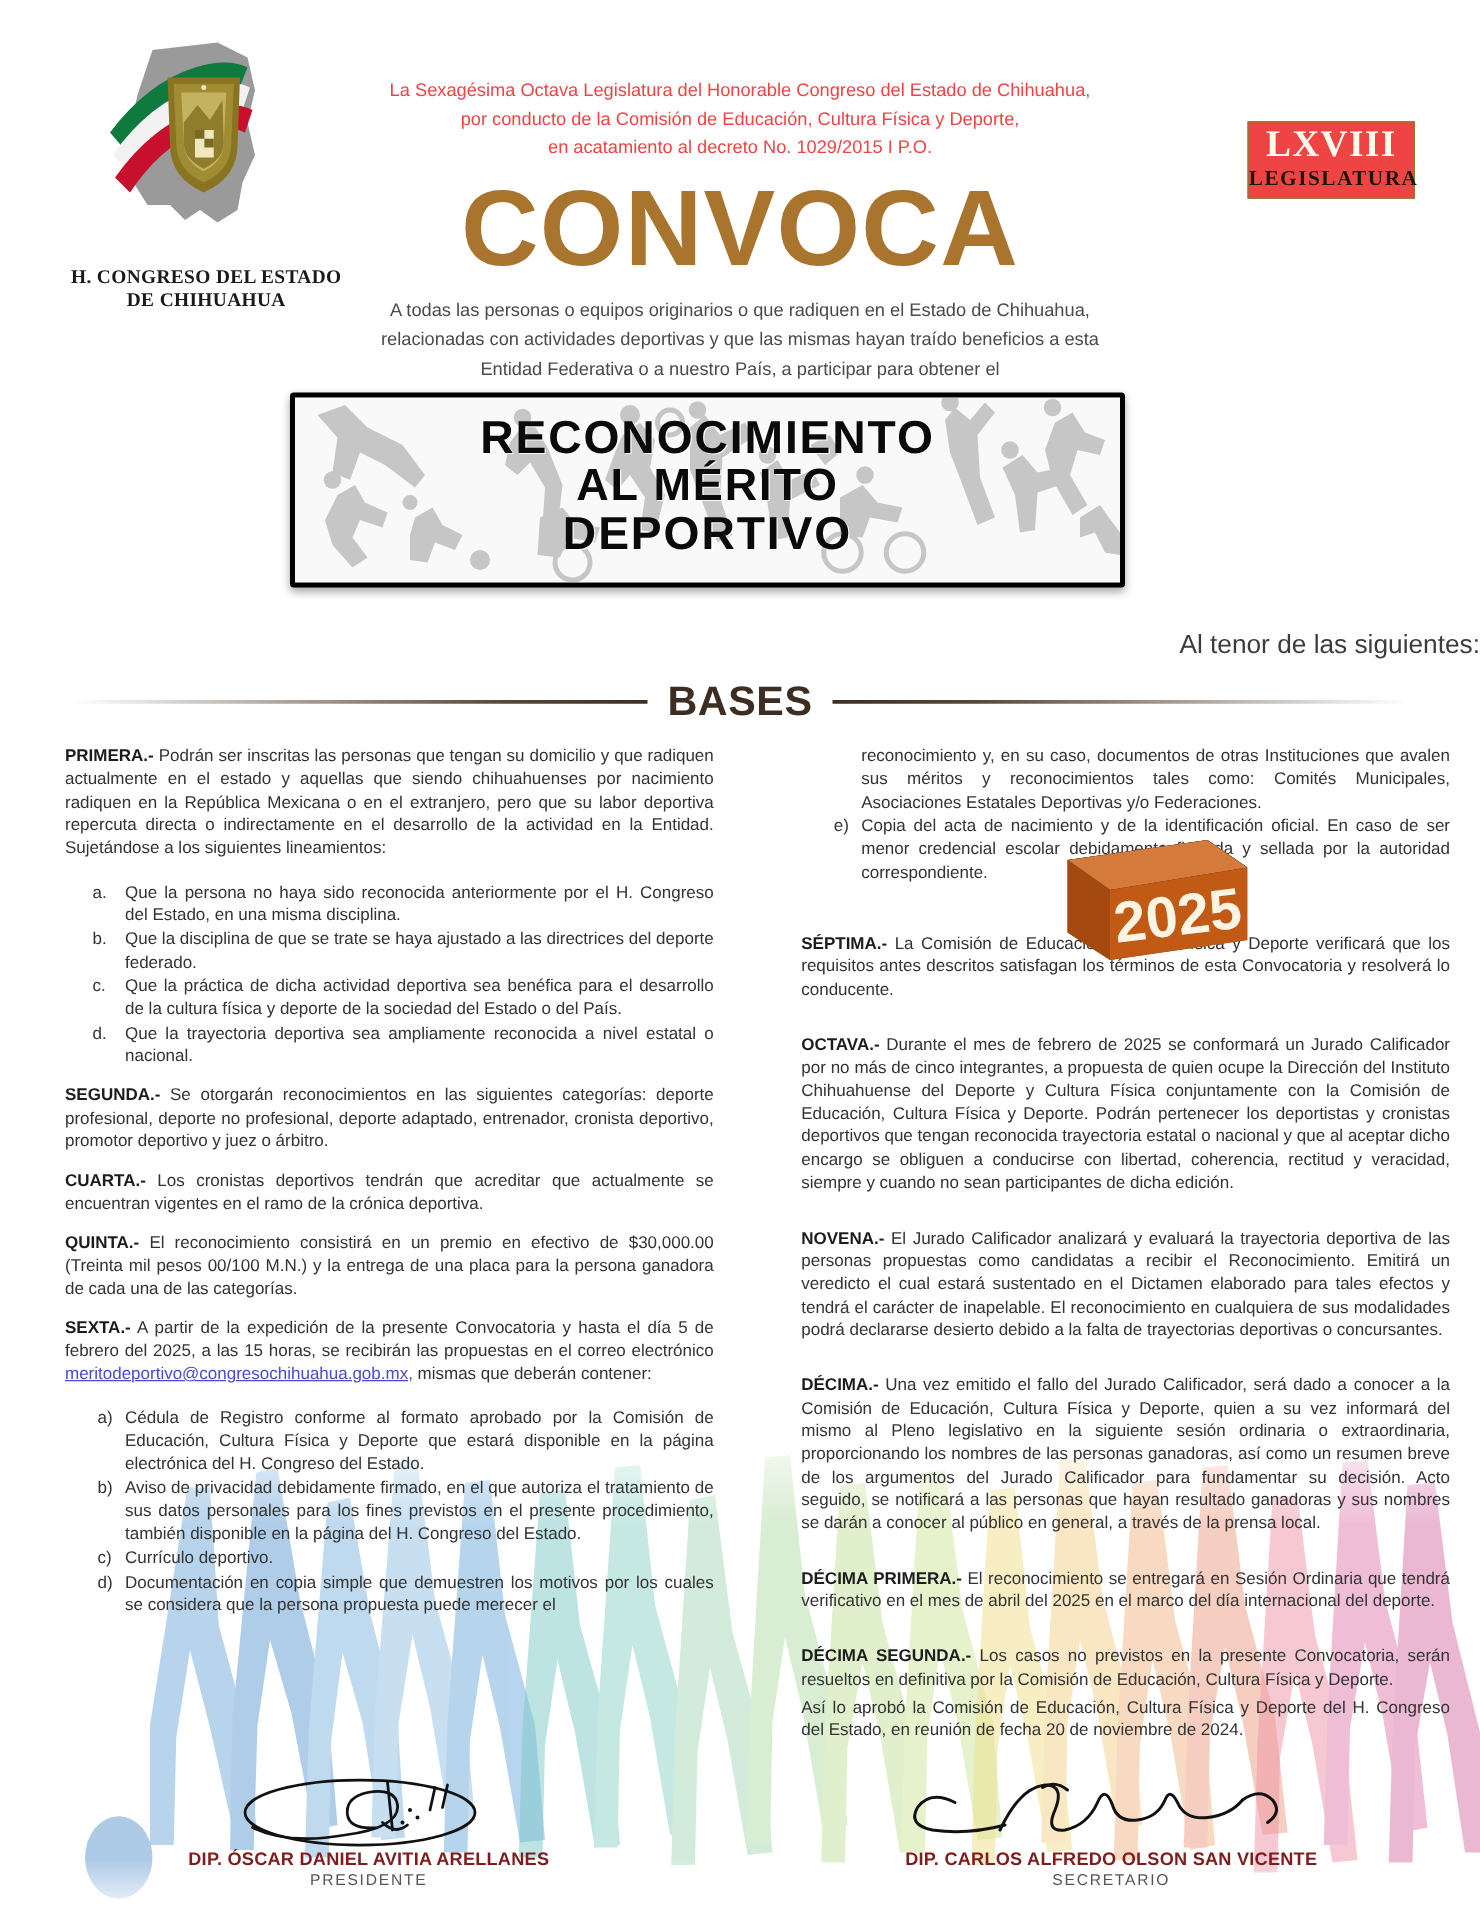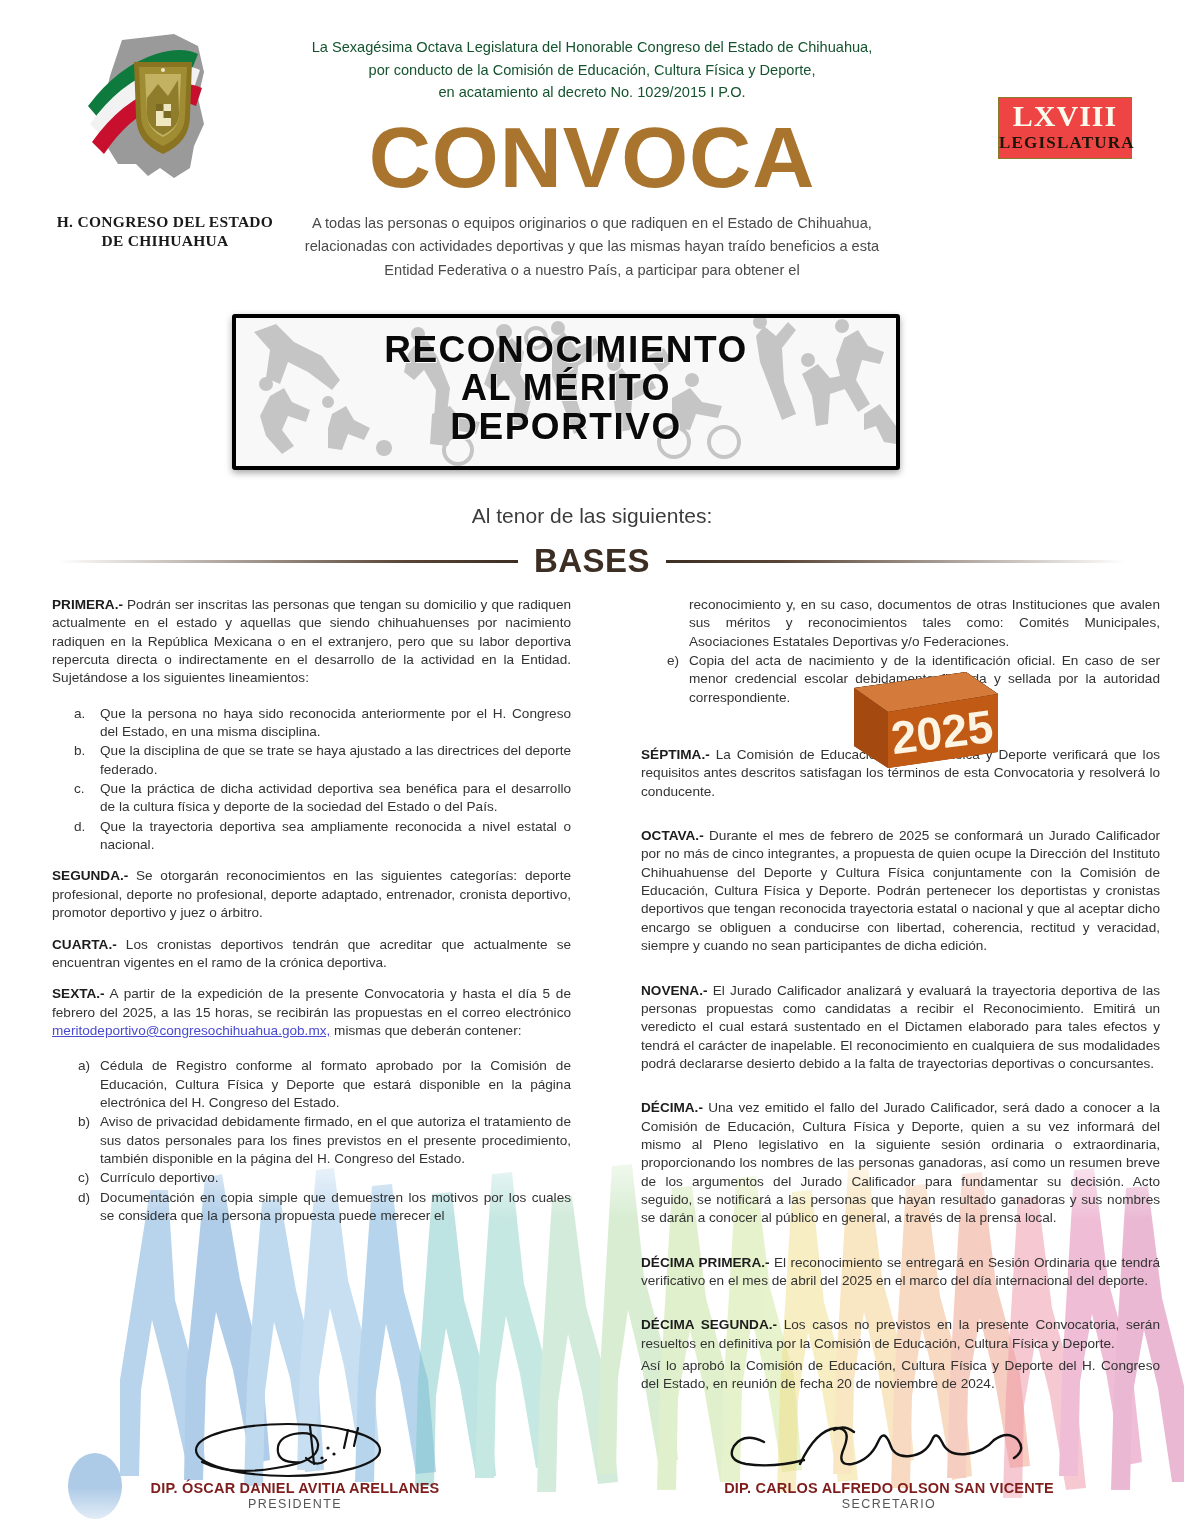--- a/index.html
+++ b/index.html
@@ -23,21 +23,21 @@
 
   .congress-logo{position:absolute;left:40px;top:28px;width:250px;text-align:center;}
   .logo-art{width:175px;height:178px;margin:0 auto;position:relative;}
   .congress-name{
     font-family:"Liberation Serif","DejaVu Serif",serif;
     font-weight:bold;font-size:15.5px;letter-spacing:.3px;
     color:#1a1a1a;line-height:1.25;margin-top:6px;
   }
 
   .header-center{position:absolute;left:292px;top:0;width:600px;text-align:center;}
-  .header-lead{font-size:14.6px;line-height:1.55;color:#14532d;padding-top:36px;}
+  .header-lead{font-size:14.6px;line-height:1.55;color:#ef4444;padding-top:62px;}
   .convoca{
     font-family:Liberation Sans, sans-serif;
     font-weight:bold;font-size:86px;letter-spacing:1px;
     color:#a9742e;line-height:1;margin:10px 0 12px 0;
   }
   .header-sub{font-size:14.6px;line-height:1.6;color:#4a4a4a;}
 
   .lxviii{
     position:absolute;left:998px;top:97px;width:134px;height:62px;
     background:#ef4444;border:1px solid #8a7a2e;
@@ -65,21 +65,21 @@
     font-weight:bold;color:#0a0a0a;line-height:1.06;
     font-size:37px;letter-spacing:1.5px;
     text-shadow:1px 1px 0 rgba(255,255,255,.85);
   }
   .award-text .l2{font-size:36px;}
   .award-text .l3{font-size:37px;}
 
   .year-badge{position:absolute;left:848px;top:358px;width:150px;height:112px;z-index:5;}
 
   
-  .al-tenor{text-align:center;font-size:21px;color:#3c3c3c;margin-top:2px;}
+  .al-tenor{text-align:right;font-size:21px;color:#3c3c3c;margin-top:2px;}
   .bases-row{
     display:flex;align-items:center;justify-content:center;
     margin:14px 58px 0 58px;
   }
   .bases-rule{
     flex:1;height:3px;
     background:linear-gradient(to right,rgba(90,70,55,0) 0%,#5a4637 75%,#3d2e23 100%);
   }
   .bases-rule.right{
     background:linear-gradient(to left,rgba(90,70,55,0) 0%,#5a4637 75%,#3d2e23 100%);
@@ -320,20 +320,23 @@
 
       <p class="para">
         <span class="lead">SEGUNDA.-</span><span> Se otorgarán reconocimientos en las siguientes categorías: deporte profesional, deporte no profesional, deporte adaptado, entrenador, cronista deportivo, promotor deportivo y juez o árbitro.</span>
       </p>
 
 
       <p class="para">
         <span class="lead">CUARTA.-</span><span> Los cronistas deportivos tendrán que acreditar que actualmente se encuentran vigentes en el ramo de la crónica deportiva.</span>
       </p>
 
+      <p class="para">
+        <span class="lead">QUINTA.-</span><span> El reconocimiento consistirá en un premio en efectivo de $30,000.00 (Treinta mil pesos 00/100 M.N.) y la entrega de una placa para la persona ganadora de cada una de las categorías.</span>
+      </p>
 
       <p class="para tight">
         <span class="lead">SEXTA.-</span><span> A partir de la expedición de la presente Convocatoria y hasta el día 5 de febrero del 2025, a las 15 horas, se recibirán las propuestas en el correo electrónico  </span><a class="mail" href="#">meritodeportivo@congresochihuahua.gob.mx,</a><span> mismas que deberán contener:</span>
       </p>
       <div class="spacer-md"></div>
       <ul class="alist nomark">
         <li><span class="mk">a)</span><span>Cédula de Registro conforme al formato aprobado por la Comisión de Educación, Cultura Física y Deporte  que estará  disponible  en  la  página electrónica del H. Congreso del Estado.</span></li>
         <li><span class="mk">b)</span><span>Aviso de privacidad debidamente firmado, en el que autoriza el tratamiento de sus datos personales para los fines previstos en el presente procedimiento, también disponible en la página del H. Congreso del Estado.</span></li>
         <li><span class="mk">c)</span><span>Currículo deportivo.</span></li>
         <li><span class="mk">d)</span><span>Documentación en copia simple que demuestren los motivos por los cuales se considera que la persona propuesta puede merecer el</span></li>

